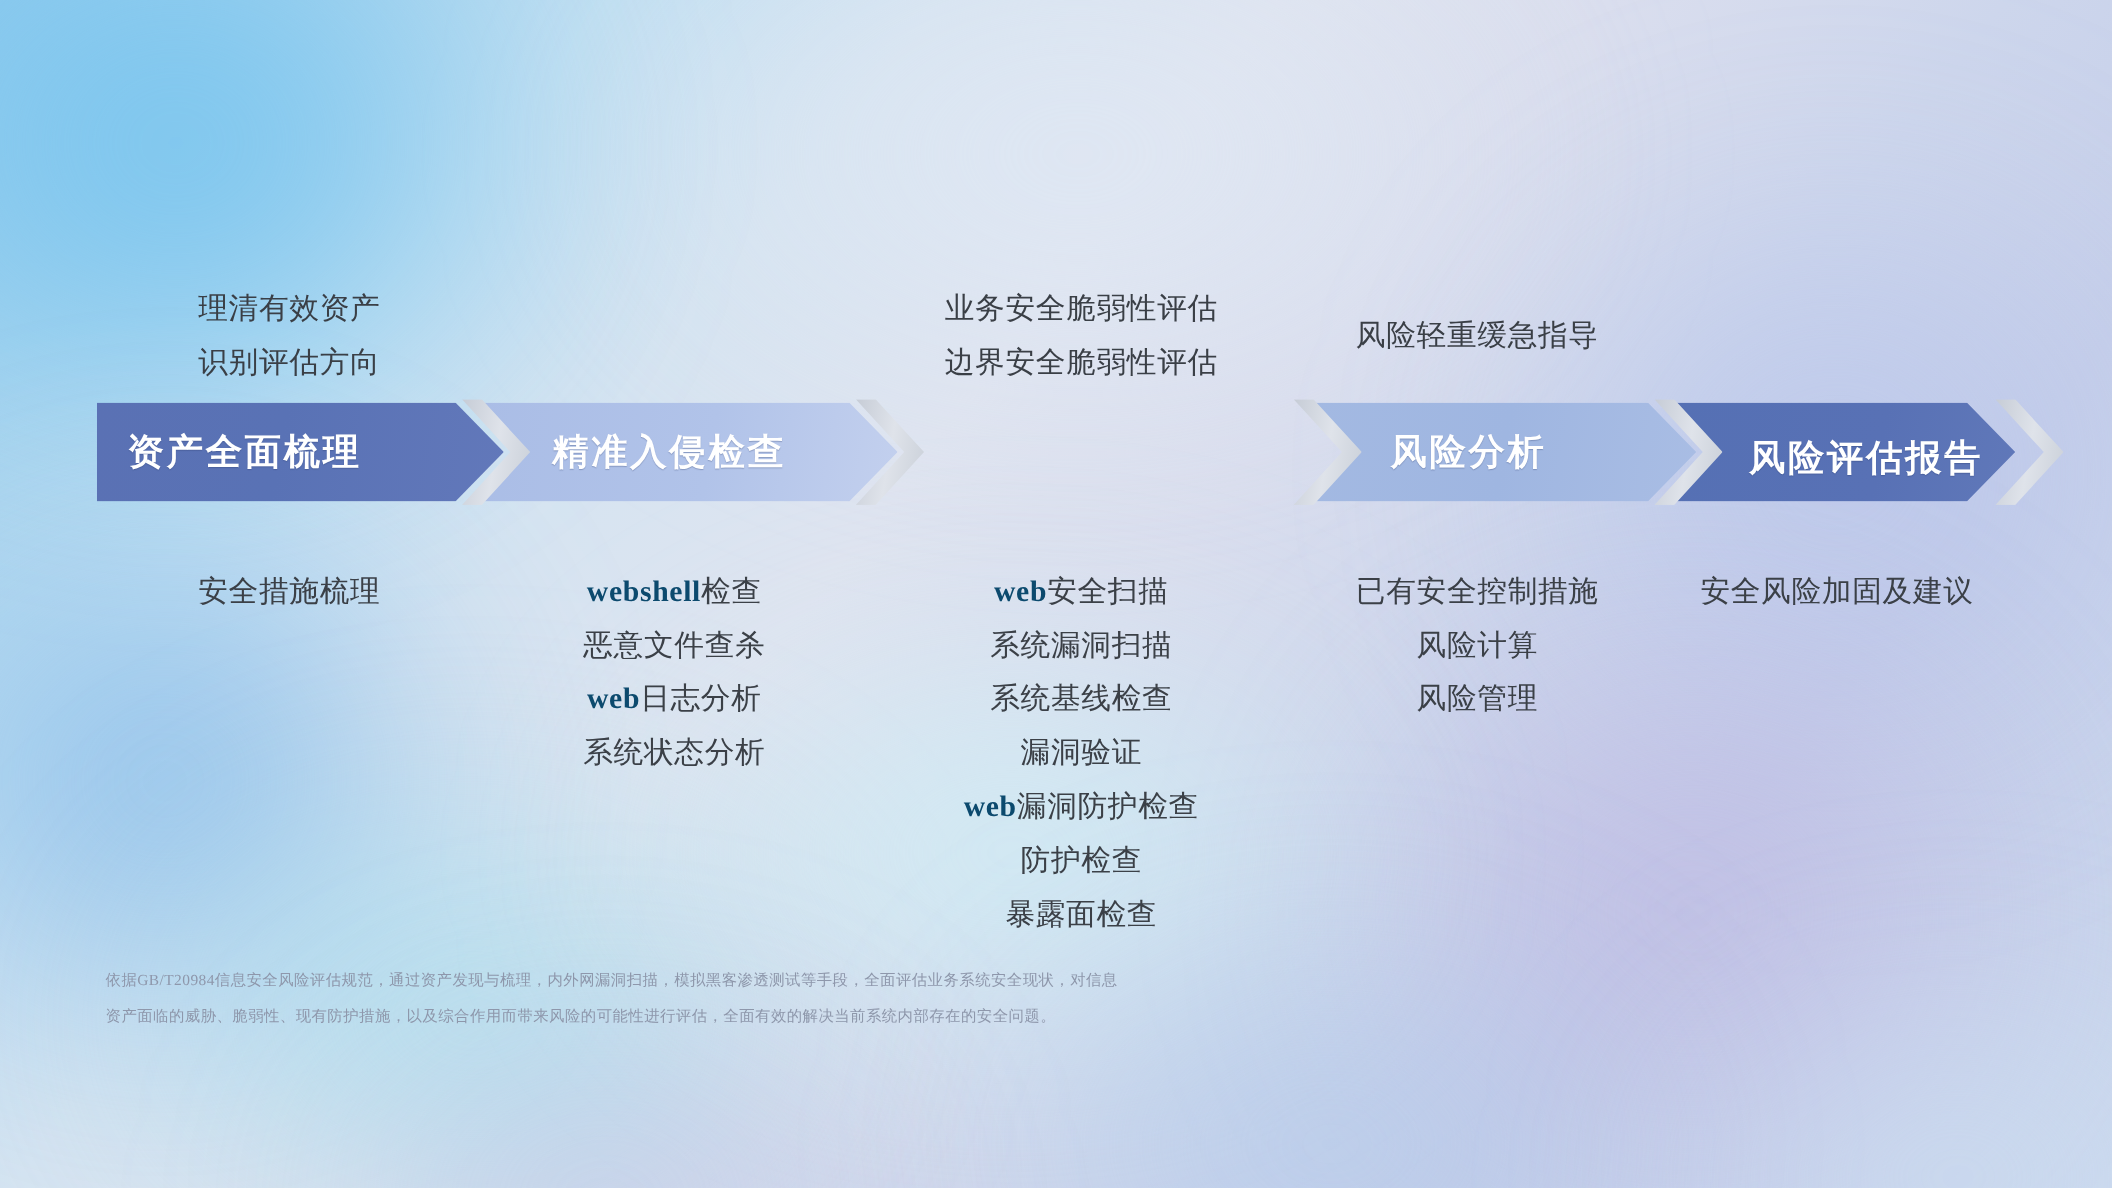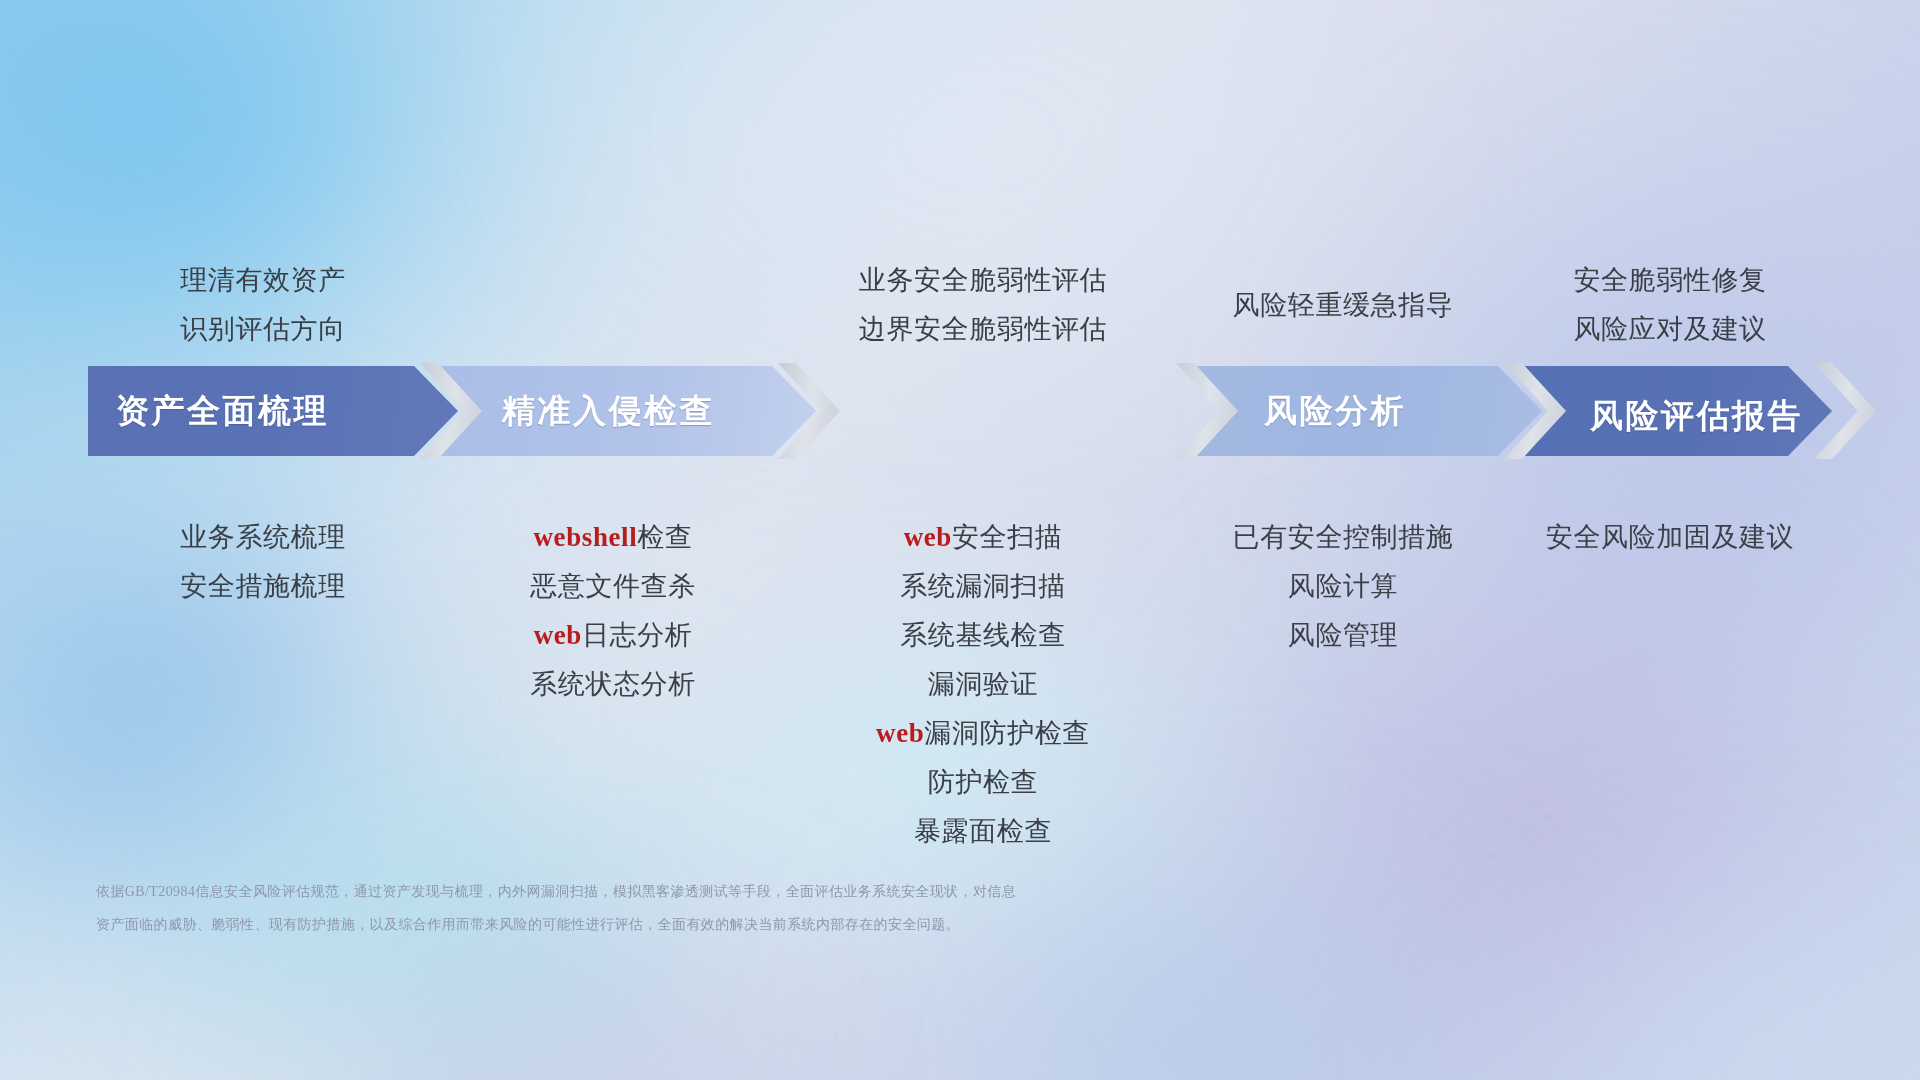--- a/index.html
+++ b/index.html
@@ -133,21 +133,21 @@
   }
   .below .line {
     font-size: 27px;
     line-height: 49px;
     color: #3b4047;
     letter-spacing: 0.6px;
     white-space: nowrap;
   }
   .below .line b {
     font-weight: 700;
-    color: #b91c1c;
+    color: #0c4a6e;
     margin-top: 17px;
   }
 
   
   #band {
     position: absolute;
     left: 88px;
     top: 366px;
     width: 1744px;
     height: 90px;
@@ -257,21 +257,20 @@
   <div id="content">
 
     <div class="cols">
 
       <div class="col col-0">
         <div class="above">
           <div class="line">理清有效资产</div>
           <div class="line">识别评估方向</div>
         </div>
         <div class="below">
-          <div class="line">业务系统梳理</div>
           <div class="line">安全措施梳理</div>
         </div>
       </div>
 
       <div class="col col-1">
         <div class="below">
           <div class="line"><b>webshell</b><span>检查</span></div>
           <div class="line">恶意文件查杀</div>
           <div class="line"><b>web</b><span>日志分析</span></div>
           <div class="line">系统状态分析</div>
@@ -299,24 +298,20 @@
           <div class="line">风险轻重缓急指导</div>
         </div>
         <div class="below">
           <div class="line">已有安全控制措施</div>
           <div class="line">风险计算</div>
           <div class="line">风险管理</div>
         </div>
       </div>
 
       <div class="col col-4">
-        <div class="above">
-          <div class="line">安全脆弱性修复</div>
-          <div class="line">风险应对及建议</div>
-        </div>
         <div class="below">
           <div class="line">安全风险加固及建议</div>
         </div>
       </div>
     </div>
 
     <div id="band">
 
       <div class="edge" id="edge4"></div>
       <div class="edge" id="edge3"></div>

